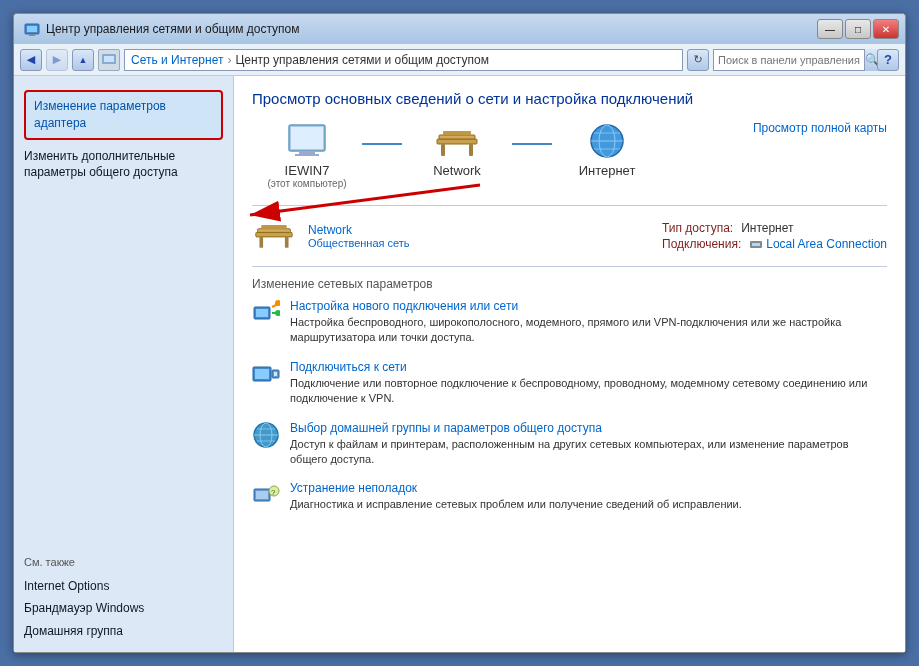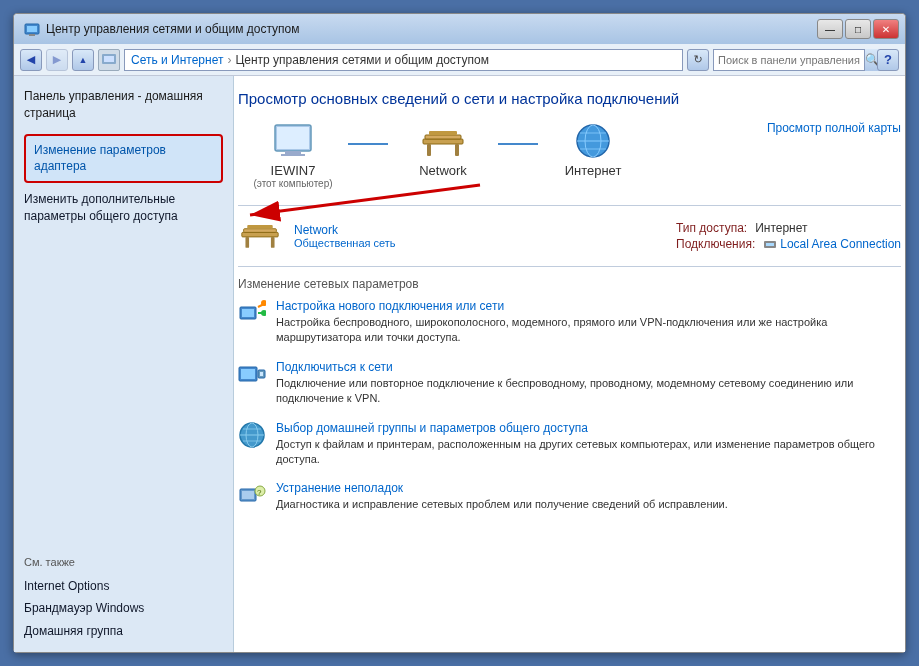--- a/index.html
+++ b/index.html
@@ -192,21 +192,21 @@
     }
     .sidebar-spacer { flex: 1; }
     .sidebar-also {
       font-size: 11px;
       color: #555;
       margin-bottom: 4px;
     }
     
     .content {
       flex: 1;
-      padding: 14px 4px;
+      padding: 14px 18px;
       overflow-y: auto;
       background: white;
     }
     .page-title {
       font-size: 15px;
       color: #003399;
       font-weight: normal;
       margin-bottom: 14px;
     }
     
@@ -359,21 +359,20 @@
     <div class="search-box">
       <input class="search-input" type="text" placeholder="Поиск в панели управления" style="">
       <div class="search-btn">🔍</div>
     </div>
     <div class="help-btn">?</div>
   </div>
 
   <div class="main-area">
 
     <div class="sidebar">
-      <div class="sidebar-title">Панель управления - домашняя страница</div>
       <div class="sidebar-highlighted">Изменение параметров адаптера</div>
       <a class="sidebar-link">Изменить дополнительные параметры общего доступа</a>
       <div class="sidebar-spacer"></div>
       <div class="sidebar-also">См. также</div>
       <a class="sidebar-link">Internet Options</a>
       <a class="sidebar-link">Брандмауэр Windows</a>
       <a class="sidebar-link">Домашняя группа</a>
     </div>
 
     <div class="content">

